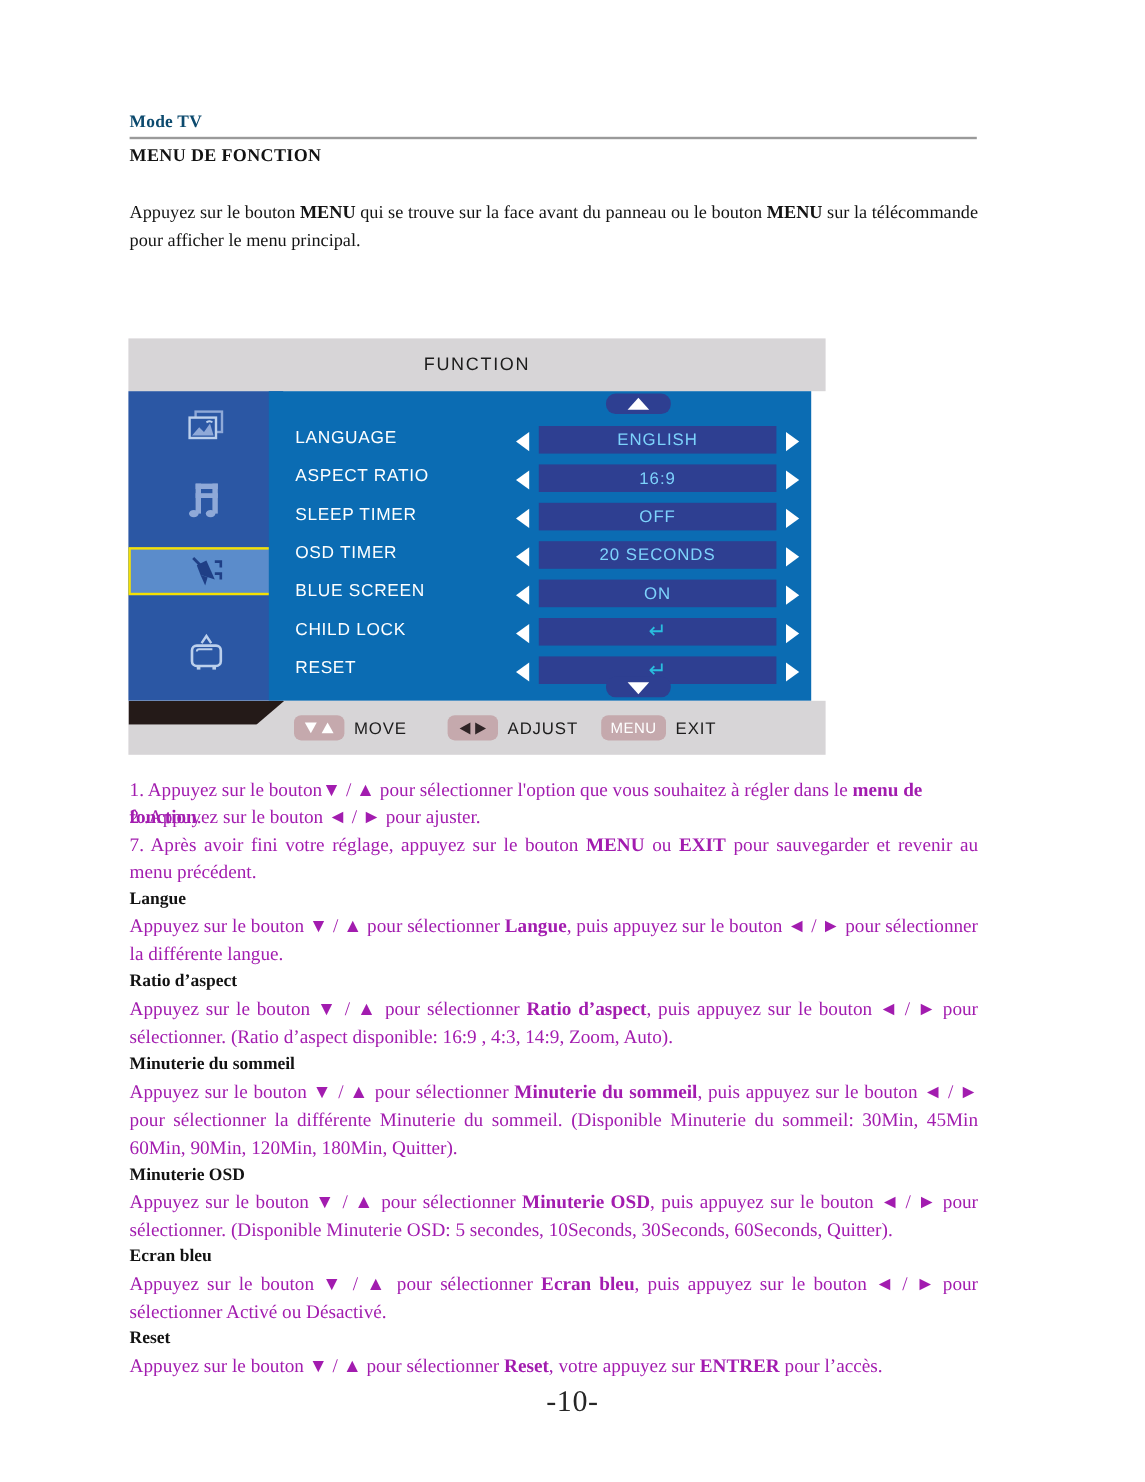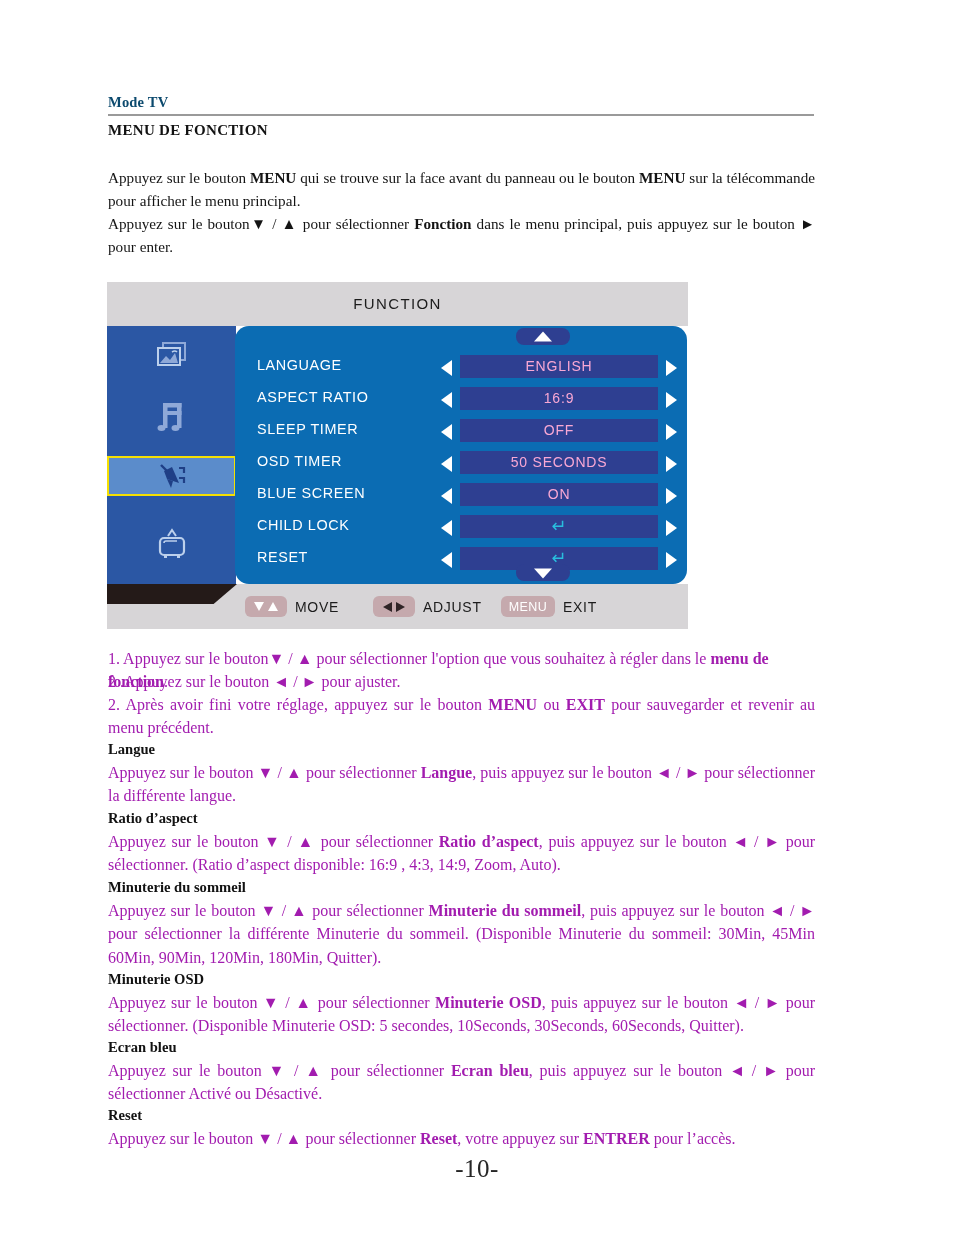--- a/index.html
+++ b/index.html
@@ -128,26 +128,25 @@
     position: absolute;
     left: 50%;
     top: 50%;
     transform: translate(-50%, -50%);
     width: 40px;
     height: 38px;
   }
 
   .osd-main {
     position: absolute;
-    left: 128px;
+    left: 117px;
     top: 0;
     width: 452px;
     height: 258px;
     background: #0b6cb3;
-    border-radius: 14px;
   }
 
   .row {
     position: absolute;
     left: 0;
     width: 452px;
     height: 32px;
   }
   .row-label {
     position: absolute;
@@ -189,21 +188,21 @@
     height: 23px;
     background: #2e3f91;
     text-align: center;
   }
   .val-text {
     display: block;
     font-family: "Liberation Sans", sans-serif;
     font-size: 14px;
     letter-spacing: 0.8px;
     line-height: 23px;
-    color: #f9a8d4;
+    color: #7dd3fc;
     white-space: nowrap;
   }
   .val-text.enter {
     font-size: 18px;
     color: #29bede;
     letter-spacing: 0;
   }
 
   .pill-scroll {
     position: absolute;
@@ -335,23 +334,20 @@
 <div class="page">
 
   <div class="hdr-title">Mode TV</div>
   <div class="hdr-rule"></div>
   <div class="sec-title">MENU DE FONCTION</div>
 
   <div class="intro p1">
     <span>Appuyez sur le bouton </span><b>MENU</b><span> qui se trouve sur la face avant du panneau ou le bouton </span><b>MENU</b><span> sur la télécommande pour afficher le menu principal.</span>
   </div>
 
-  <div class="intro p2">
-    <span>Appuyez sur le bouton▼ / ▲ pour sélectionner </span><b>Fonction</b><span> dans le menu principal, puis appuyez sur le bouton ► pour enter.</span>
-  </div>
 
   <div class="osd">
 
     <div class="osd-head">
       <div class="osd-head-label">FUNCTION</div>
     </div>
 
     <div class="osd-body">
 
       <div class="osd-side">
@@ -443,21 +439,21 @@
             </div>
             <span class="arrow-r"></span>
           </div>
         </div>
 
         <div class="row" style="top:122px">
           <div class="row-label">OSD TIMER</div>
           <div class="row-ctrl">
             <span class="arrow-l"></span>
             <div class="val-box">
-              <span class="val-text">50 SECONDS</span>
+              <span class="val-text">20 SECONDS</span>
             </div>
             <span class="arrow-r"></span>
           </div>
         </div>
 
         <div class="row" style="top:154px">
           <div class="row-label">BLUE SCREEN</div>
           <div class="row-ctrl">
             <span class="arrow-l"></span>
             <div class="val-box">
@@ -522,21 +518,21 @@
     </div>
   </div>
 
   <div class="body-block left" style="top:647px">
     <span>1. Appuyez sur le bouton▼ / ▲ pour sélectionner l'option que vous souhaitez à régler dans le </span><b>menu de fonction</b><span>.</span>
   </div>
 
   <div class="body-block left" style="top:670px">2 .Appuyez sur le bouton ◄ / ► pour ajuster.</div>
 
   <div class="body-block just-full" style="top:693px">
-    <span>2. Après avoir fini votre réglage, appuyez sur le bouton </span><b>MENU</b><span> ou </span><b>EXIT</b><span> pour sauvegarder et revenir au menu précédent.</span>
+    <span>7. Après avoir fini votre réglage, appuyez sur le bouton </span><b>MENU</b><span> ou </span><b>EXIT</b><span> pour sauvegarder et revenir au menu précédent.</span>
   </div>
 
   <div class="sub-h" style="top:741px">Langue</div>
   <div class="body-block just-full" style="top:761px">
     <span>Appuyez sur le bouton ▼ / ▲ pour sélectionner </span><b>Langue</b><span>, puis appuyez sur le bouton ◄ / ► pour sélectionner la différente langue.</span>
   </div>
 
   <div class="sub-h" style="top:810px">Ratio d’aspect</div>
   <div class="body-block just-full" style="top:830px">
     <span>Appuyez sur le bouton ▼ / ▲ pour sélectionner </span><b>Ratio d’aspect</b><span>, puis appuyez sur le bouton ◄ / ► pour sélectionner. (Ratio d’aspect disponible: 16:9 , 4:3, 14:9, Zoom, Auto).</span>

